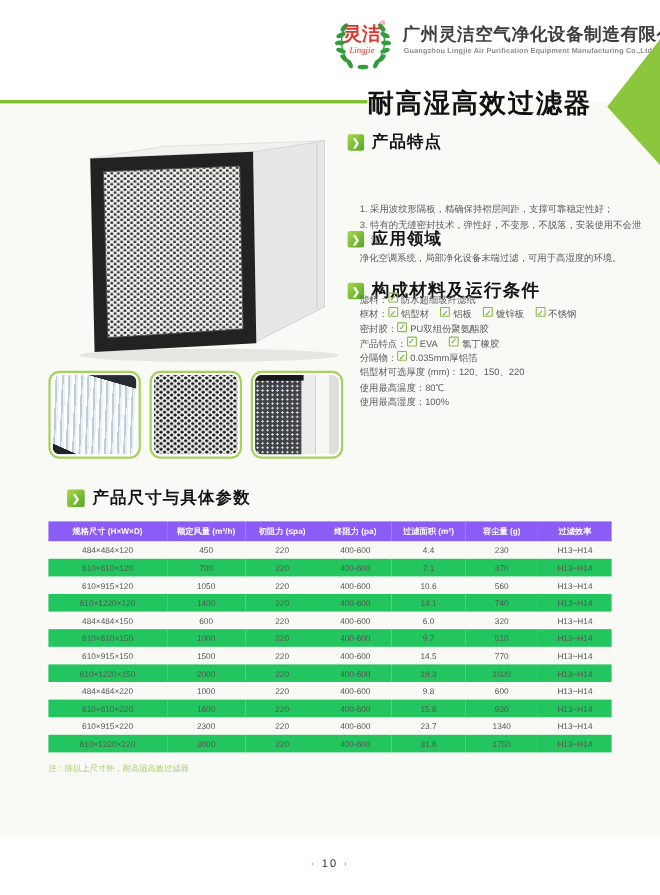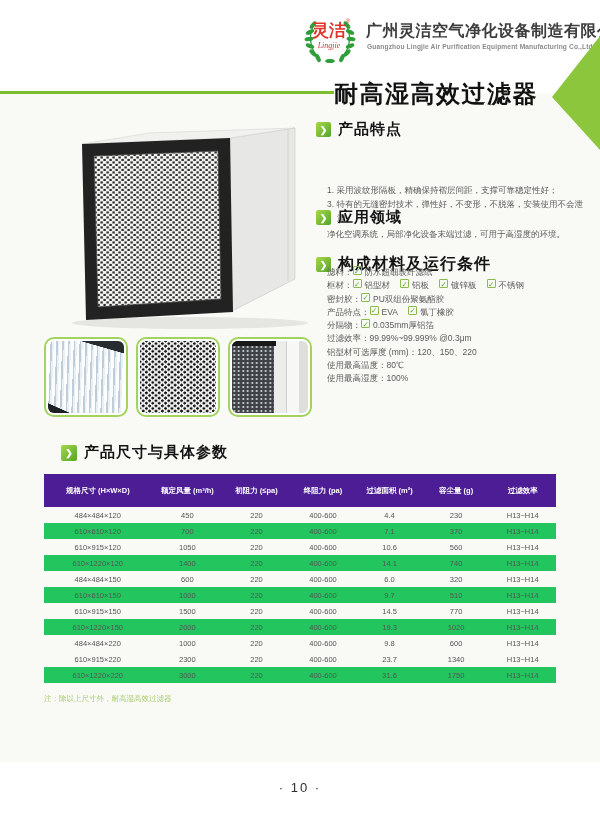--- a/index.html
+++ b/index.html
@@ -54,27 +54,27 @@
   .mat-rows{position:absolute;left:327px;top:266px;width:268px;font-size:8.5px;color:#5b5b5b;}
   .mat-line{line-height:13.3px;white-space:nowrap;}
   .chk{display:inline-block;width:7px;height:7px;border:1px solid #8bbb4a;border-radius:1px;
        margin-right:3px;position:relative;top:0px;}
   .chk::after{content:"\2713";position:absolute;left:0.5px;top:-2.5px;font-size:7.5px;color:#61a62e;}
   .mat-opt{margin-right:10px;}
 
   
   table.spec{position:absolute;left:44px;top:474px;width:512px;border-collapse:collapse;
              table-layout:fixed;font-size:7.5px;color:#555;}
-  table.spec th{background:#4c1d95;color:#fff;font-weight:bold;height:33px;
+  table.spec th{background:#8b5cf6;color:#fff;font-weight:bold;height:18px;
                 font-size:7.5px;text-align:center;white-space:nowrap;padding:0;}
   table.spec td{height:16px;text-align:center;padding:0;white-space:nowrap;}
   table.spec tr.alt{background:#22c55e;}
   .note{position:absolute;left:44px;top:694px;font-size:7.5px;color:#a9cd6b;}
   .pageno{position:absolute;left:0;top:780px;width:600px;text-align:center;
-          font-size:13px;color:#2e2e2e;letter-spacing:2px;}
+          font-size:10px;color:#2e2e2e;letter-spacing:2px;}
 </style>
 </head>
 <body>
 
 <div class="page">
   <div class="content-bg"></div>
 
   <svg class="brand" viewBox="0 0 58 54">
     <g stroke="#2f9d3a" fill="#2f9d3a">
       <path d="M14,12 Q4,28 16,46" fill="none" stroke-width="1.2"></path>
@@ -155,21 +155,20 @@
   <div class="sec-head" style="left:316px;top:254px;">
     <span class="sec-icon"></span>
     <span class="sec-title big">构成材料及运行条件</span>
   </div>
   <div class="mat-rows" id="mat-rows">
       <div class="mat-line"><span class="mat-label">滤料：</span><span class="mat-opt"><span class="chk"></span>防水超细玻纤滤纸</span></div>
       <div class="mat-line"><span class="mat-label">框材：</span><span class="mat-opt"><span class="chk"></span>铝型材</span><span class="mat-opt"><span class="chk"></span>铝板</span><span class="mat-opt"><span class="chk"></span>镀锌板</span><span class="mat-opt"><span class="chk"></span>不锈钢</span></div>
       <div class="mat-line"><span class="mat-label">密封胶：</span><span class="mat-opt"><span class="chk"></span>PU双组份聚氨酯胶</span></div>
       <div class="mat-line"><span class="mat-label">产品特点：</span><span class="mat-opt"><span class="chk"></span>EVA</span><span class="mat-opt"><span class="chk"></span>氯丁橡胶</span></div>
       <div class="mat-line"><span class="mat-label">分隔物：</span><span class="mat-opt"><span class="chk"></span>0.035mm厚铝箔</span></div>
-      <div class="mat-line"><span class="mat-label">过滤效率：</span><span class="mat-value">99.99%~99.999% @0.3μm</span></div>
       <div class="mat-line"><span class="mat-label">铝型材可选厚度 (mm)：</span><span class="mat-value">120、150、220</span></div>
       <div class="mat-line"><span class="mat-label">使用最高温度：</span><span class="mat-value">80℃</span></div>
       <div class="mat-line"><span class="mat-label">使用最高湿度：</span><span class="mat-value">100%</span></div>
     </div>
 
   <div class="sec-head" style="left:44px;top:443px;margin-left:17px;">
     <span class="sec-icon" style="width:16px;height:16px;"></span>
     <span class="sec-title">产品尺寸与具体参数</span>
   </div>
   <table class="spec">
@@ -268,20 +267,29 @@
         </tr>
         <tr>
           <td>484×484×220</td>
           <td>1000</td>
           <td>220</td>
           <td>400-600</td>
           <td>9.8</td>
           <td>600</td>
           <td>H13~H14</td>
         </tr>
+        <tr class="alt">
+          <td>610×610×220</td>
+          <td>1600</td>
+          <td>220</td>
+          <td>400-600</td>
+          <td>15.8</td>
+          <td>920</td>
+          <td>H13~H14</td>
+        </tr>
         <tr>
           <td>610×915×220</td>
           <td>2300</td>
           <td>220</td>
           <td>400-600</td>
           <td>23.7</td>
           <td>1340</td>
           <td>H13~H14</td>
         </tr>
         <tr class="alt">

